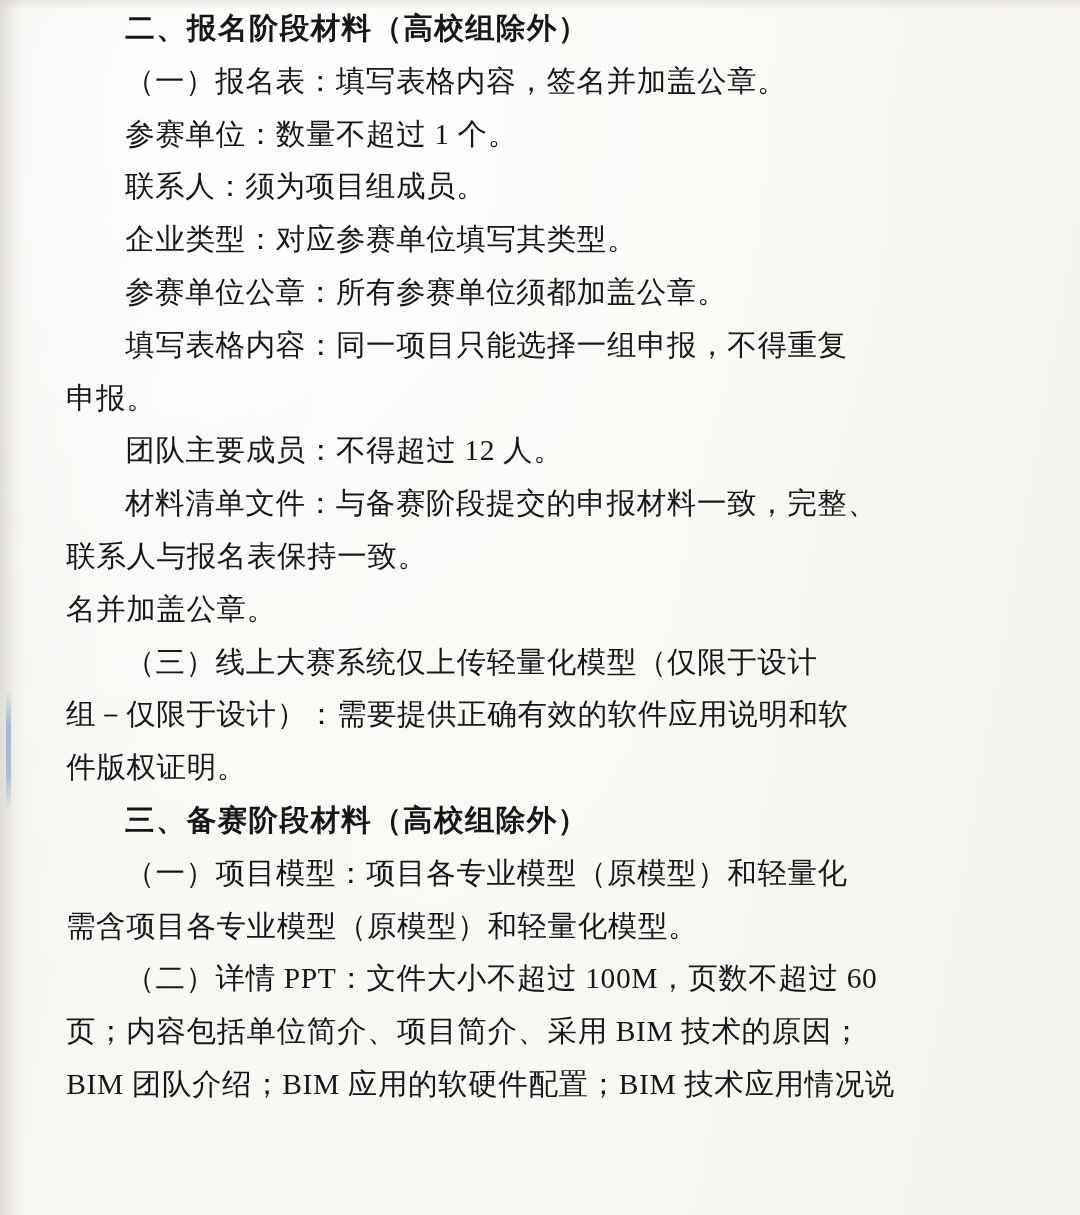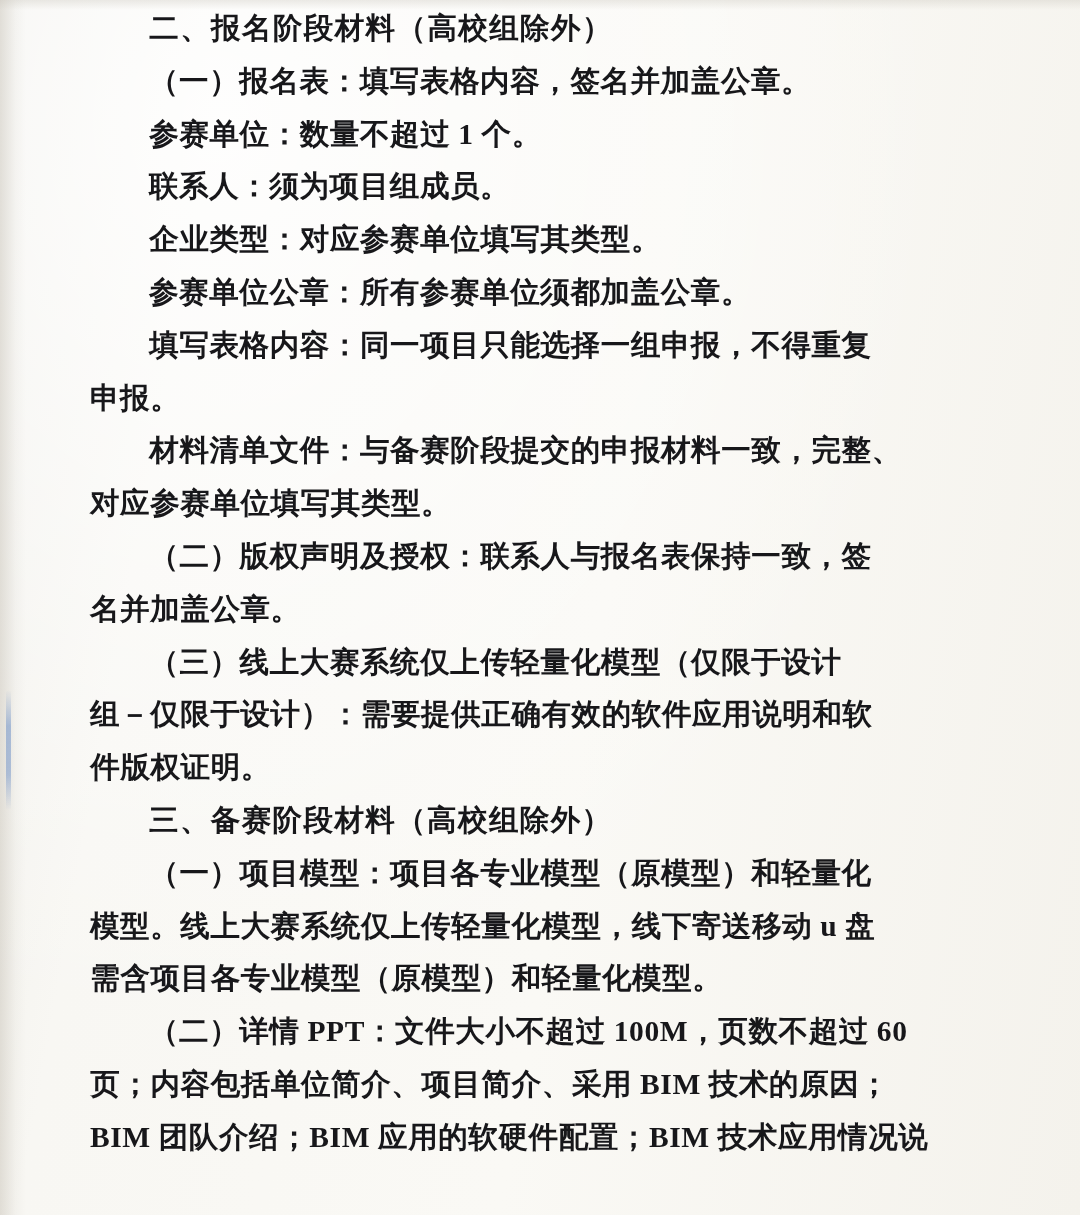--- a/index.html
+++ b/index.html
@@ -41,33 +41,32 @@
     top: 690px;
     width: 5px;
     height: 120px;
     background: linear-gradient(180deg, rgba(120,150,200,0) 0%, rgba(110,145,200,0.55) 30%, rgba(110,145,200,0.5) 70%, rgba(120,150,200,0) 100%);
     border-radius: 3px;
     filter: blur(0.6px);
   }
 
   .doc {
     position: relative;
-    padding: 0 46px 0 90px;
+    padding: 0 46px 0 66px;
     box-sizing: border-box;
   }
 
   p {
     margin: 0;
     font-size: 29.5px;
     line-height: 52.8px;
     letter-spacing: 0.6px;
     text-align: justify;
     text-justify: inter-ideograph;
     color: #17171a;
-    font-weight: bold;
   }
 
   .heading {
     font-weight: bold;
     letter-spacing: 1.4px;
     text-indent: 2em;
   }
   .indent {
     text-indent: 2em;
   }
@@ -90,27 +89,26 @@
 
 <div class="doc" id="doc-body">
     <p class="heading first">二、报名阶段材料（高校组除外）</p>
     <p class="indent">（一）报名表：填写表格内容，签名并加盖公章。</p>
     <p class="indent">参赛单位：数量不超过 1 个。</p>
     <p class="indent">联系人：须为项目组成员。</p>
     <p class="indent">企业类型：对应参赛单位填写其类型。</p>
     <p class="indent">参赛单位公章：所有参赛单位须都加盖公章。</p>
     <p class="indent">填写表格内容：同一项目只能选择一组申报，不得重复</p>
     <p class="noindent">申报。</p>
+    <p class="indent">团队主要成员：不得超过 12 人。</p>
     <p class="indent">材料清单文件：与备赛阶段提交的申报材料一致，完整、</p>
-    <p class="noindent">对应参赛单位填写其类型。</p>
-    <p class="indent">（二）版权声明及授权：联系人与报名表保持一致，签</p>
+    <p class="noindent">联系人与报名表保持一致。</p>
     <p class="noindent">名并加盖公章。</p>
     <p class="indent">（三）线上大赛系统仅上传轻量化模型（仅限于设计</p>
     <p class="noindent">组－仅限于设计）：需要提供正确有效的软件应用说明和软</p>
     <p class="noindent">件版权证明。</p>
     <p class="heading">三、备赛阶段材料（高校组除外）</p>
     <p class="indent">（一）项目模型：项目各专业模型（原模型）和轻量化</p>
-    <p class="noindent">模型。线上大赛系统仅上传轻量化模型，线下寄送移动 u 盘</p>
     <p class="noindent">需含项目各专业模型（原模型）和轻量化模型。</p>
     <p class="indent">（二）详情 PPT：文件大小不超过 100M，页数不超过 60</p>
     <p class="noindent">页；内容包括单位简介、项目简介、采用 BIM 技术的原因；</p>
     <p class="noindent">BIM 团队介绍；BIM 应用的软硬件配置；BIM 技术应用情况说</p>
   </div>
 
 </body></html>

